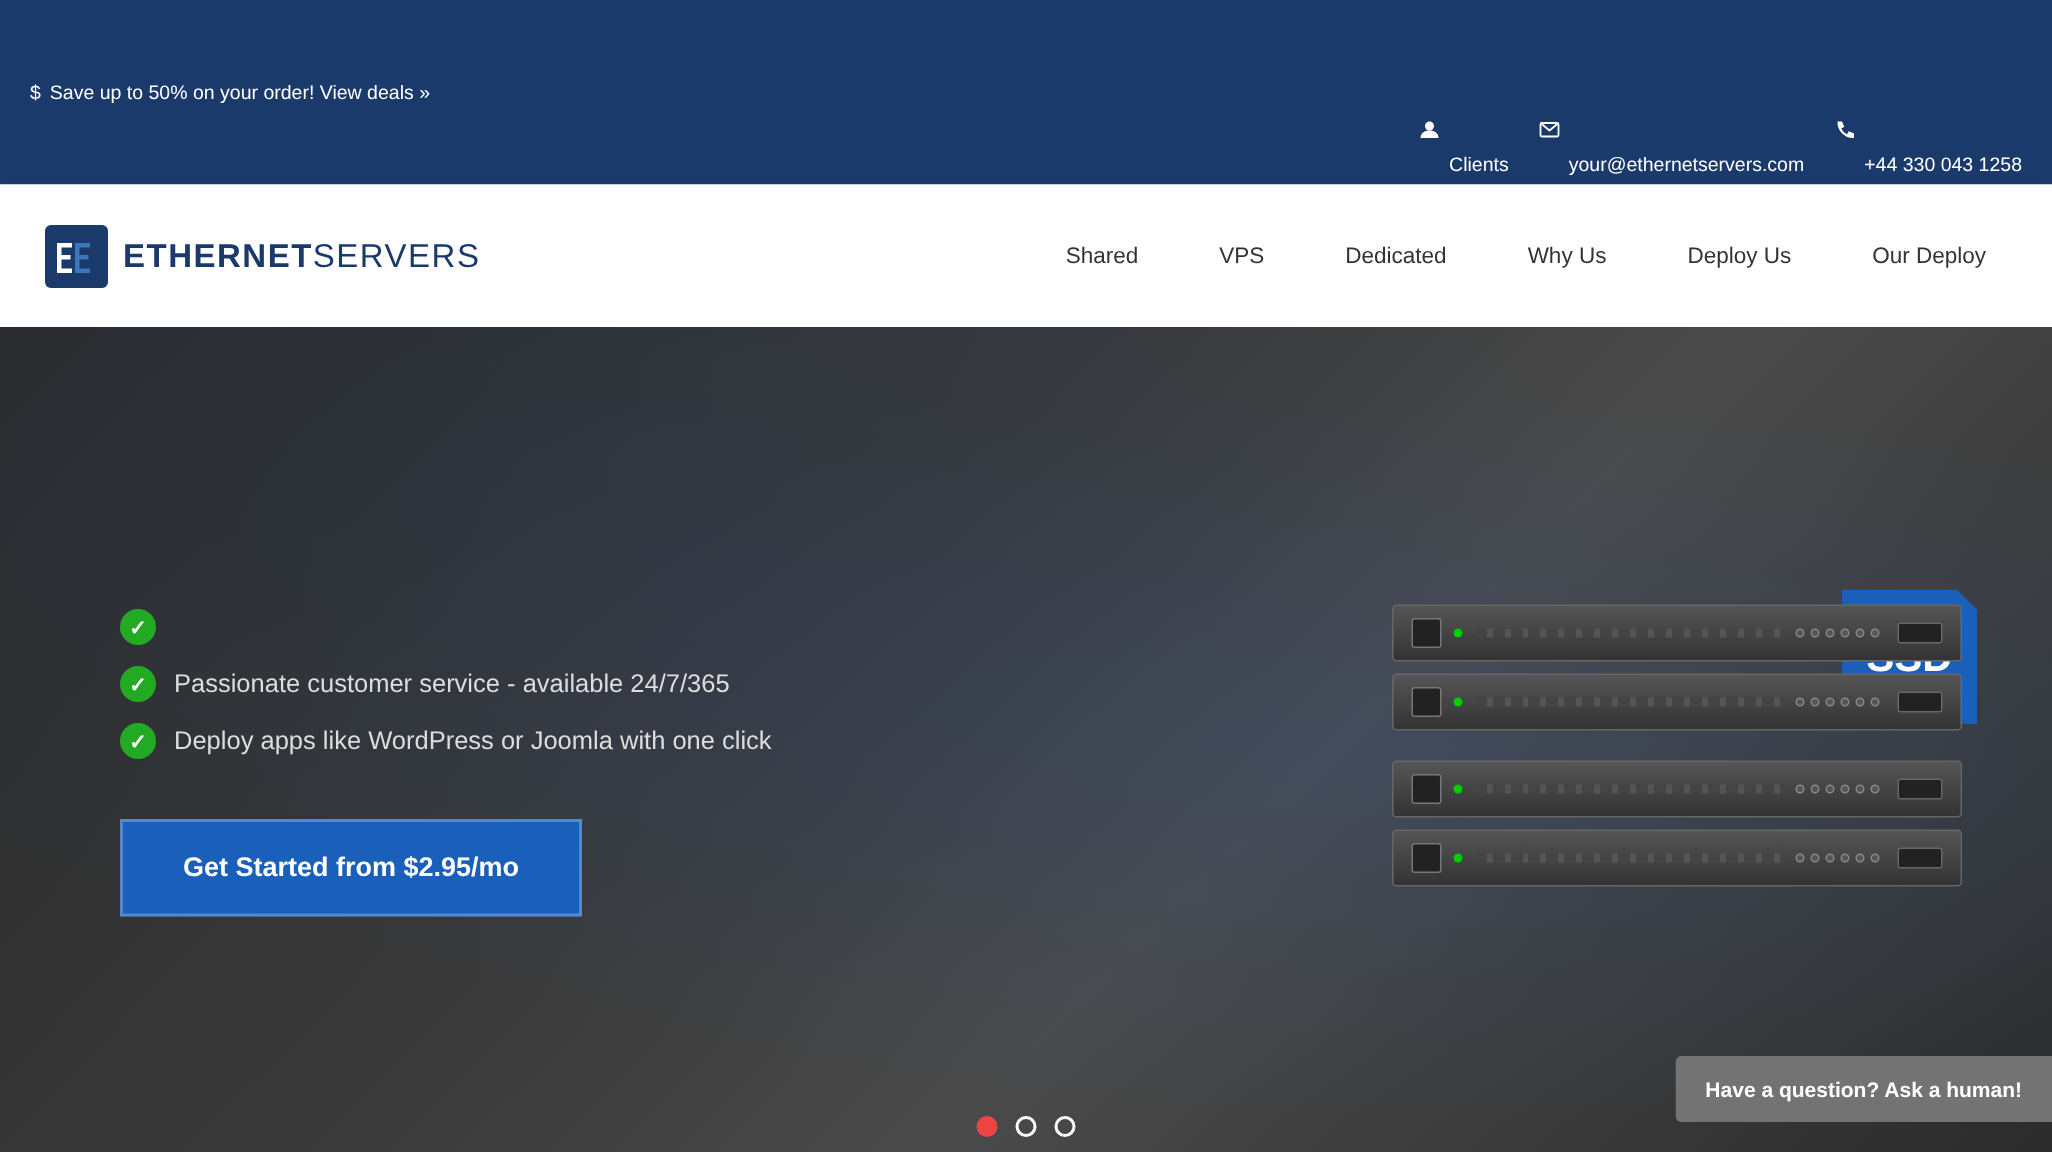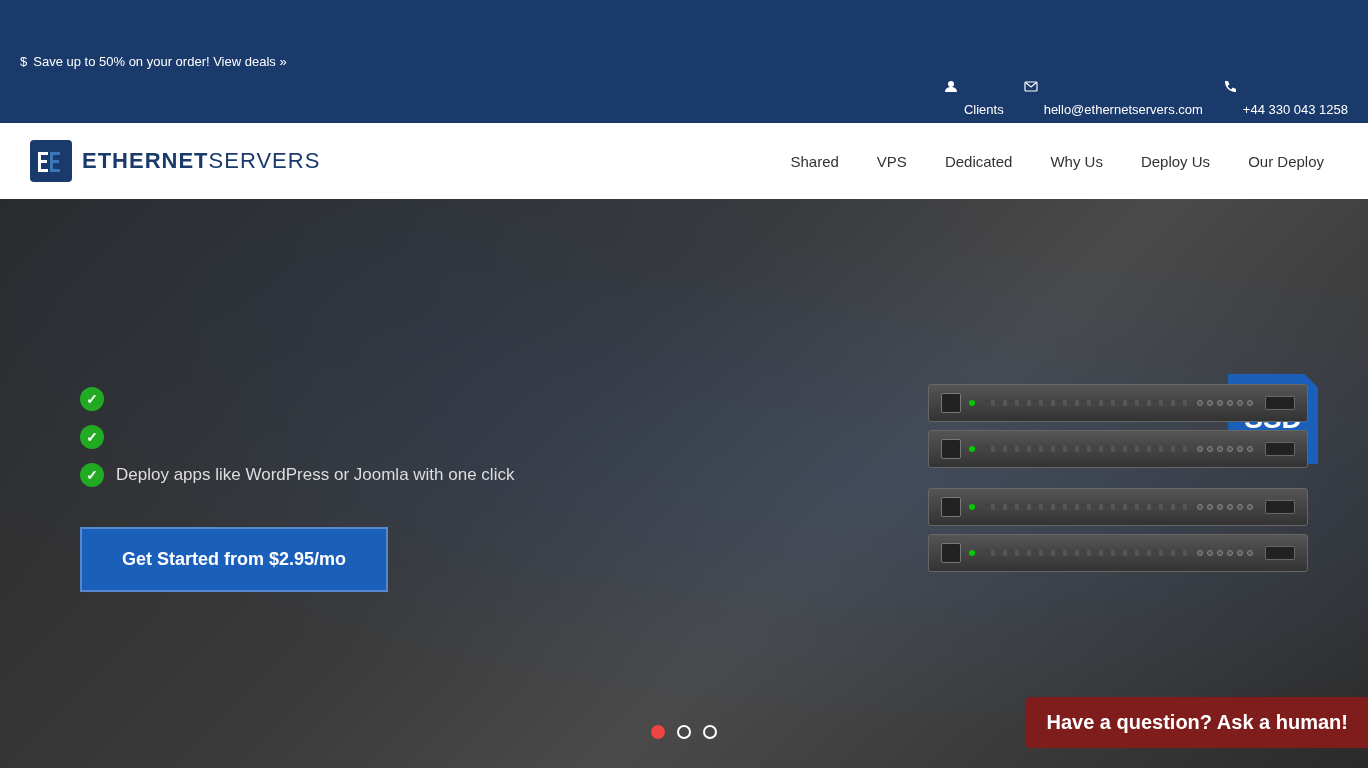--- a/index.html
+++ b/index.html
@@ -19,29 +19,29 @@
     .top-bar-right { display: flex; align-items: center; gap: 20px; }
     .top-bar-right span { display: flex; align-items: center; gap: 6px; margin-top: 48px; }
 
     
     .navbar {
       background: #fff;
       display: flex;
       align-items: center;
       justify-content: space-between;
       padding: 0 30px;
-      height: 76px;
+      height: 95px;
       box-shadow: 0 2px 4px rgba(0,0,0,0.1);
     }
     .logo { display: flex; align-items: center; gap: 10px; }
     .logo-icon {
       width: 42px;
       height: 42px;
     }
-    .nav-links { display: flex; align-items: center; gap: 10px; }
+    .nav-links { display: flex; align-items: center; gap: 26px; }
     .nav-links a {
       color: #333;
       text-decoration: none;
       font-size: 15px;
       font-weight: 500;
       padding: 8px 14px;
     }
     .nav-contact-btn {
       background: #1a5fba;
       color: #fff !important;
@@ -211,24 +211,24 @@
       text-align: center;
       margin: 0 5px;
       border-radius: 4px;
     }
 
     
     .chat-bubble {
       position: fixed;
       bottom: 20px;
       right: 0;
-      background: #7f1d1d;
+      background: #737373;
       color: #fff;
       padding: 14px 20px;
-      font-size: 20px;
+      font-size: 14px;
       font-weight: 600;
       border-radius: 4px 0 0 4px;
       cursor: pointer;
       z-index: 100;
     }
   </style>
 </head>
 <body>
 
 <div class="top-bar">
@@ -242,21 +242,21 @@
           <circle cx="7" cy="5" r="3"></circle>
           <path d="M1 13c0-3.3 2.7-5 6-5s6 1.7 6 5"></path>
         </svg>
       <span>Clients</span>
     </span>
     <span>
       <svg width="14" height="14" viewBox="0 0 14 14" fill="white">
           <rect x="1" y="3" width="12" height="9" rx="1" fill="none" stroke="white" stroke-width="1.2"></rect>
           <path d="M1 3l6 5 6-5" fill="none" stroke="white" stroke-width="1.2"></path>
         </svg>
-      <span>hello@ethernetservers.com</span>
+      <span>your@ethernetservers.com</span>
     </span>
     <span>
       <svg width="14" height="14" viewBox="0 0 14 14" fill="white">
           <path d="M2 2h3l1.5 3.5-2 1.2a7 7 0 003.8 3.8l1.2-2L13 10v3c-6 .5-11.5-5-11-11z"></path>
         </svg>
       <span>+44 330 043 1258</span>
     </span>
   </div>
 </div>
 
@@ -283,20 +283,21 @@
 </nav>
 
 <section class="hero">
   <div class="hero-content">
     <ul class="hero-features">
       <li>
         <span class="check-icon">✓</span>
       </li>
       <li>
         <span class="check-icon">✓</span>
+        <span>Passionate customer service - available 24/7/365</span>
       </li>
       <li>
         <span class="check-icon">✓</span>
         <span>Deploy apps like WordPress or Joomla with one click</span>
       </li>
     </ul>
     <a href="#" class="hero-cta">Get Started from $2.95/mo</a>
   </div>
 
   <div class="hero-image">

